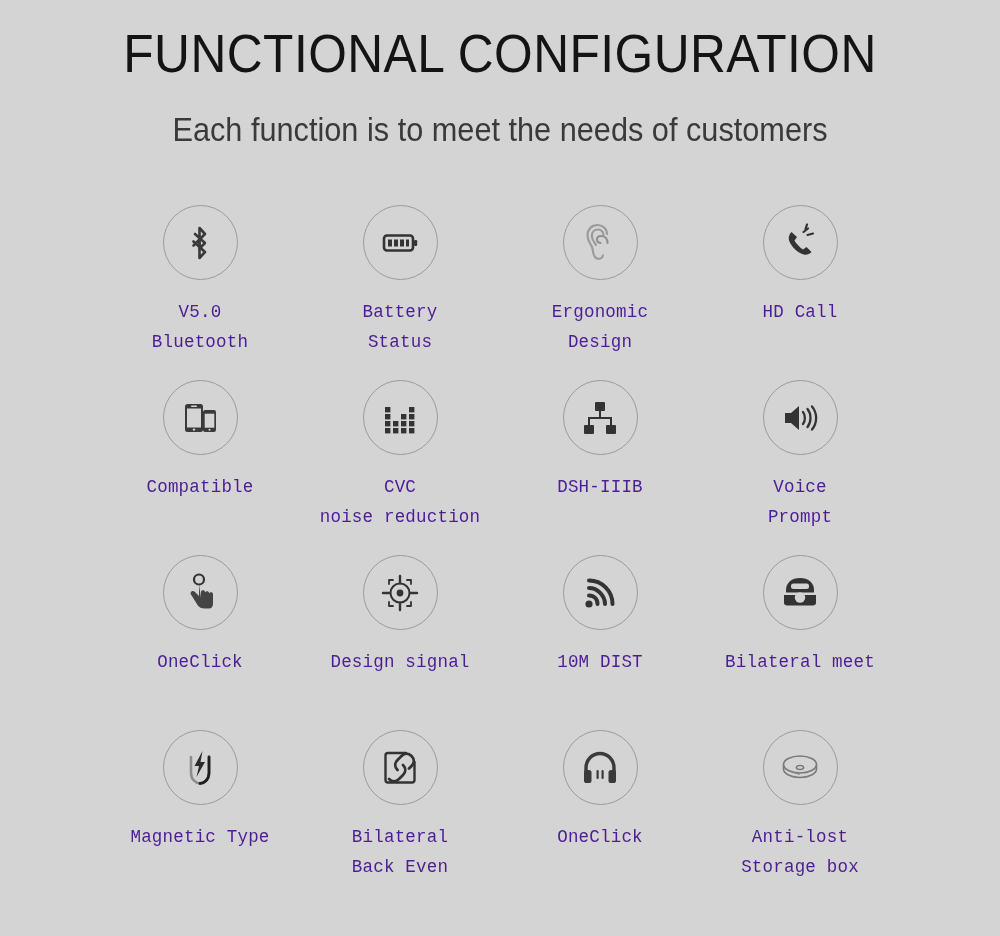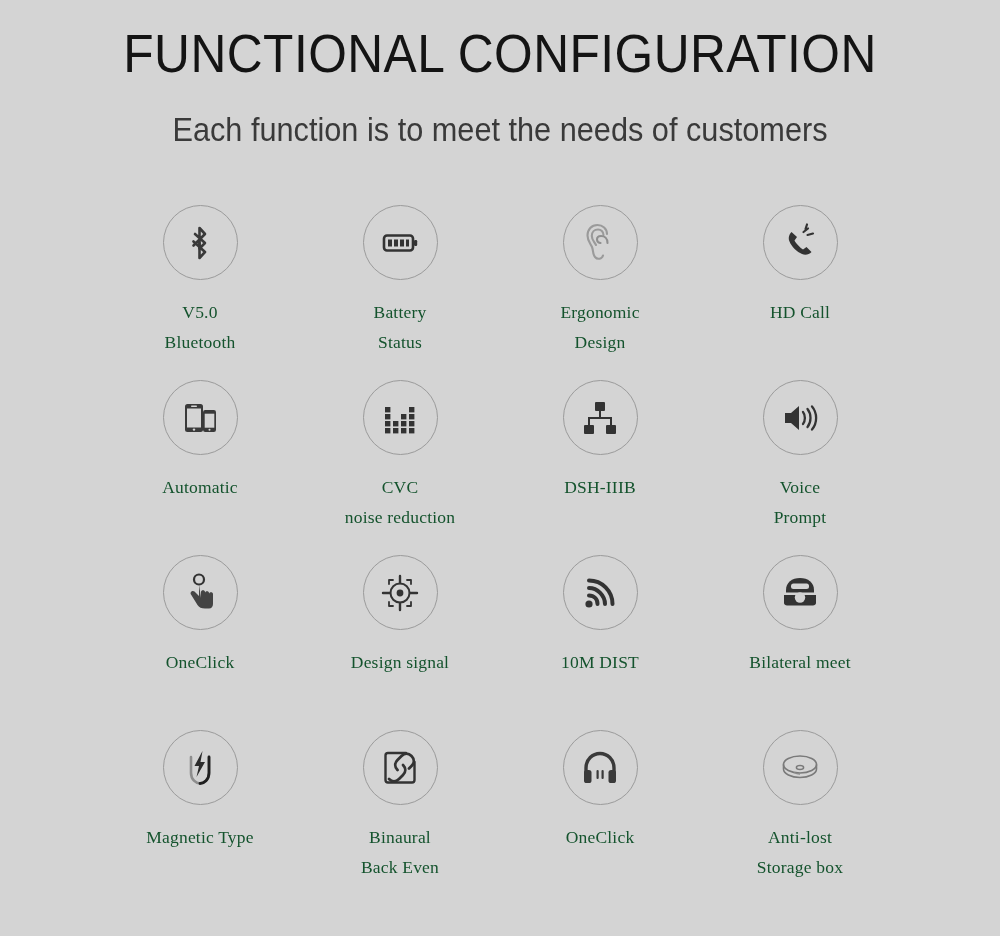--- a/index.html
+++ b/index.html
@@ -79,25 +79,25 @@
     align-items: center;
     justify-content: center;
     box-sizing: border-box;
     background: transparent;
   }
   .icon-circle svg {
     display: block;
   }
   .feature-label {
     margin-top: 17px;
-    font-family: Liberation Serif, serif;
+    font-family: Liberation Mono, monospace;
     font-size: 17.5px;
     line-height: 30px;
     letter-spacing: 0.2px;
-    color: #14532d;
+    color: #4c1d95;
     text-align: center;
     white-space: pre-line;
   }
 </style>
 </head>
 <body>
 
 <div class="page">
 
   <div class="header">
@@ -166,21 +166,21 @@
         <svg width="42" height="42" viewBox="0 0 42 42">
           <rect x="6" y="7" width="18" height="28" rx="2.5" fill="#3a3a3a"></rect>
           <rect x="8" y="11.5" width="14" height="19" fill="#d4d4d4"></rect>
           <rect x="12" y="8.5" width="6" height="1.4" rx="0.7" fill="#d4d4d4"></rect>
           <circle cx="15" cy="32.6" r="1.2" fill="#d4d4d4"></circle>
           <rect x="24" y="13" width="13" height="22" rx="2.2" fill="#3a3a3a"></rect>
           <rect x="25.7" y="16.7" width="9.6" height="14" fill="#d4d4d4"></rect>
           <circle cx="30.5" cy="32.7" r="1" fill="#d4d4d4"></circle>
         </svg>
       </div>
-      <div class="feature-label">Automatic</div>
+      <div class="feature-label">Compatible</div>
     </div>
 
     <div class="feature-cell">
       <div class="icon-circle">
         <svg width="40" height="40" viewBox="0 0 40 40">
           <g fill="#333333">
             <rect x="5" y="9" width="5.4" height="5.4"></rect>
             <rect x="5" y="16" width="5.4" height="5.4"></rect>
             <rect x="5" y="23" width="5.4" height="5.4"></rect>
             <rect x="5" y="30" width="5.4" height="5.4"></rect>
@@ -299,21 +299,21 @@
         <svg width="42" height="42" viewBox="0 0 42 42">
           <path d="M27 6 L9 6 C7.5 6 6.5 7 6.5 8.5 L6.5 33
                    C6.5 34.5 7.5 35.5 9 35.5 L33 35.5
                    C34.5 35.5 35.5 34.5 35.5 33 L35.5 15" fill="none" stroke="#333333" stroke-width="2.4" stroke-linecap="round"></path>
           <path d="M18.5 23 C15.5 20 15.5 16 18.5 13 L22.5 9
                    C25.5 6 29.5 6 32.5 9 C35.5 12 35.5 16 32.5 19 L30 21.5" fill="none" stroke="#333333" stroke-width="2.8" stroke-linecap="round"></path>
           <path d="M24 18 C27 21 27 25 24 28 L20 32
                    C17 35 13 35 10 32" fill="none" stroke="#333333" stroke-width="2.8" stroke-linecap="round"></path>
         </svg>
       </div>
-      <div class="feature-label">Binaural
+      <div class="feature-label">Bilateral
 Back Even</div>
     </div>
 
     <div class="feature-cell">
       <div class="icon-circle">
         <svg width="42" height="42" viewBox="0 0 42 42">
           <path d="M7 27 L7 21 C7 12.5 13.5 6.5 21 6.5
                    C28.5 6.5 35 12.5 35 21 L35 27" fill="none" stroke="#3a3a3a" stroke-width="3.4" stroke-linecap="round"></path>
           <rect x="5" y="23" width="7.5" height="13" rx="2.6" fill="#3a3a3a"></rect>
           <rect x="29.5" y="23" width="7.5" height="13" rx="2.6" fill="#3a3a3a"></rect>

